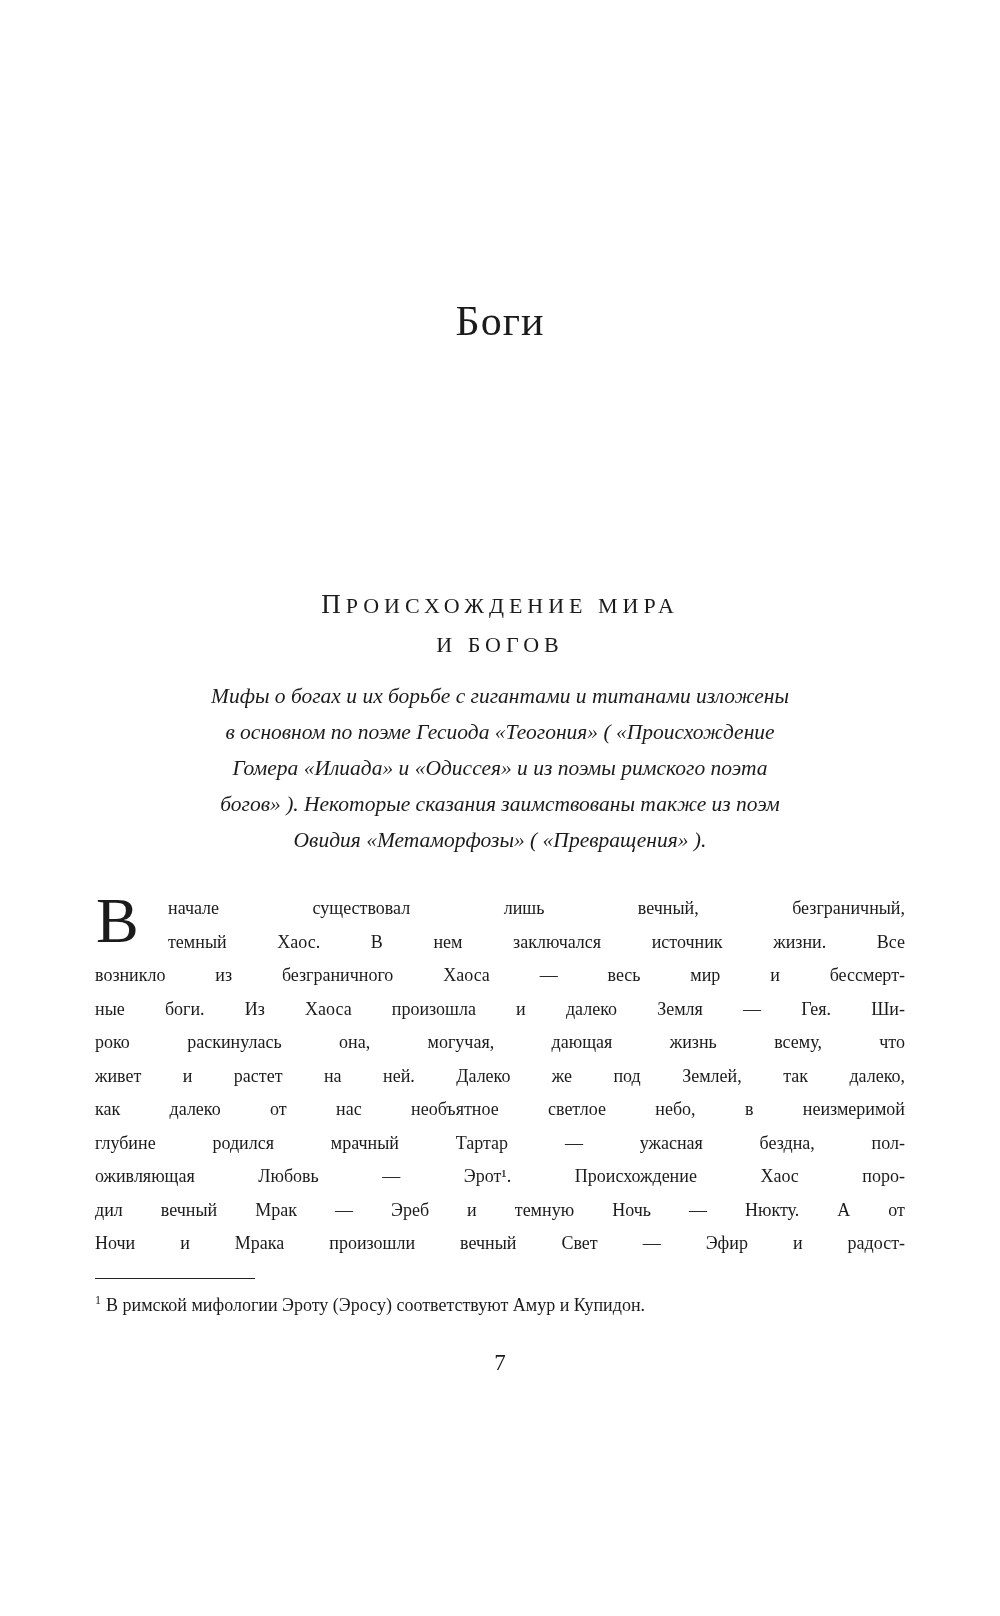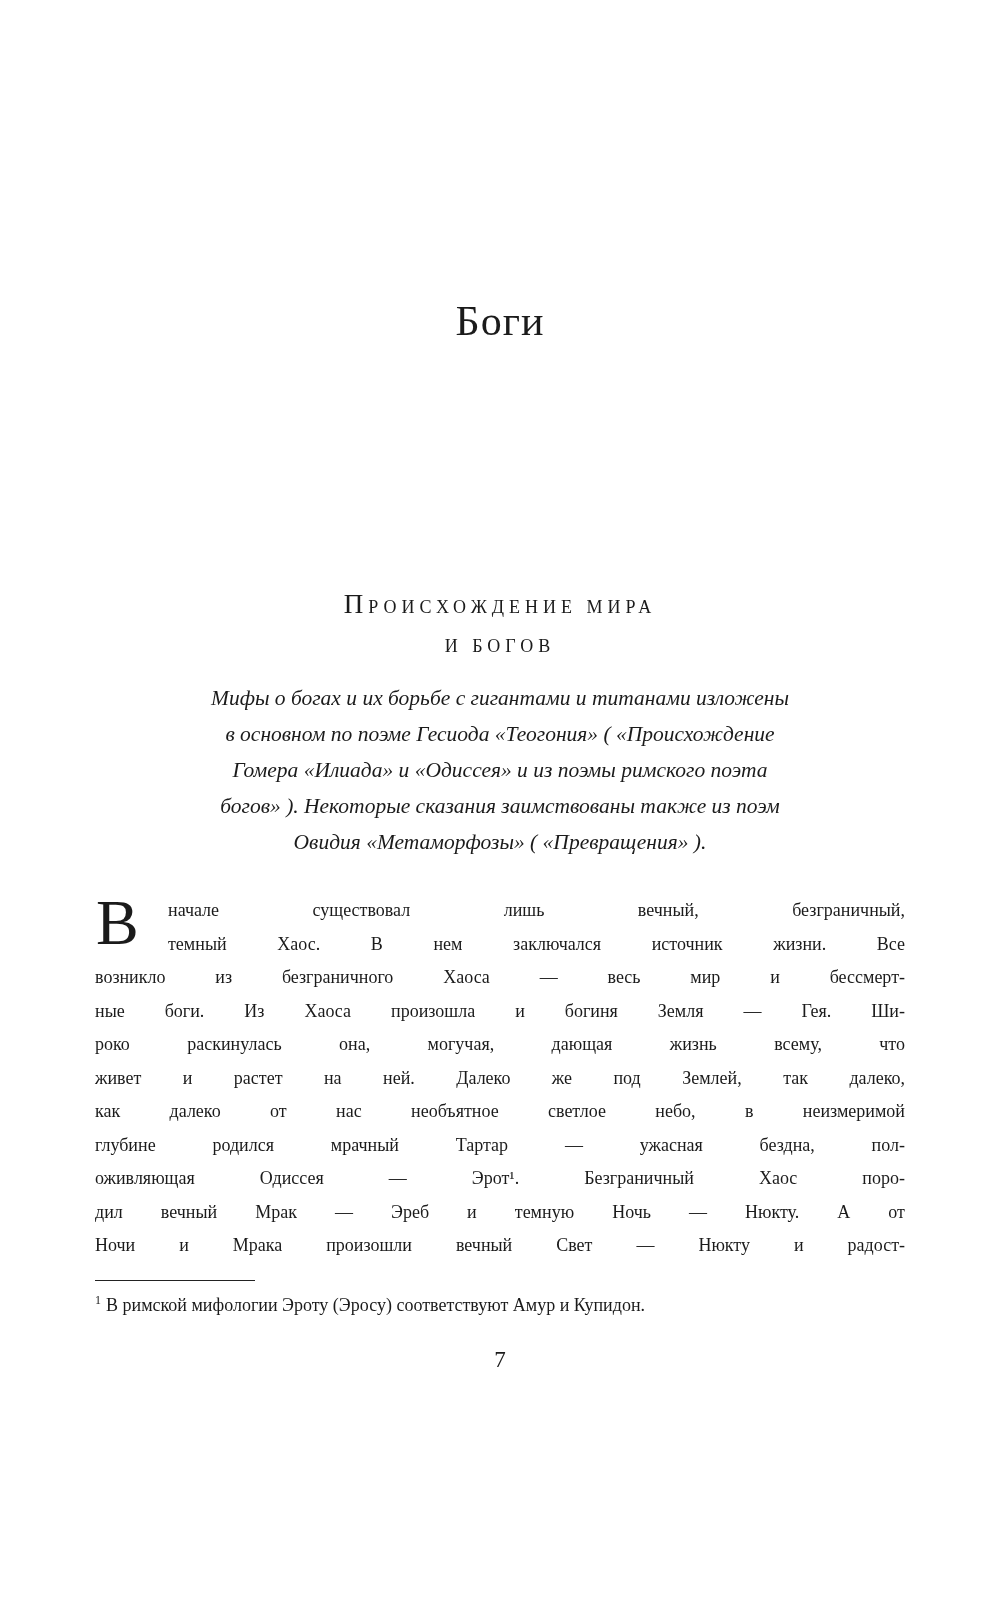--- a/index.html
+++ b/index.html
@@ -20,21 +20,21 @@
     font-weight: normal;
     letter-spacing: 1px;
     text-align: center;
     line-height: 1.15;
   }
   .section-heading {
     margin-top: 240px;
     text-align: center;
   }
   .sh-line {
-    font-size: 18px;
+    font-size: 22px;
     letter-spacing: 5px;
     line-height: 39px;
     font-weight: normal;
   }
   .sh-line-1::first-letter {
     font-size: 27px;
     letter-spacing: 5px;
   }
   .intro {
     margin-top: 14px;
@@ -71,21 +71,21 @@
   }
   .footnote-rule {
     margin-top: 17px;
     width: 160px;
     border: none;
     border-top: 1.5px solid #222222;
   }
   .footnote {
     margin-top: 9px;
     font-size: 18px;
-    line-height: 20px;
+    line-height: 25px;
     font-family: Liberation Serif, serif;
   }
   .footnote sup {
     font-size: 12px;
     margin-right: 5px;
   }
   .page-number {
     margin-top: 32px;
     text-align: center;
     font-size: 23px;
@@ -109,28 +109,28 @@
     <div class="intro-line">Гомера «Илиада» и «Одиссея» и из поэмы римского поэта</div>
     <div class="intro-line">богов» ). Некоторые сказания заимствованы также из поэм</div>
     <div class="intro-line">Овидия «Метаморфозы» ( «Превращения» ).</div>
   </div>
 
   <div class="body-text">
     <span class="drop-cap">В</span>
     <div class="body-line indent">начале существовал лишь вечный, безграничный,</div>
     <div class="body-line indent">темный Хаос. В нем заключался источник жизни. Все</div>
     <div class="body-line">возникло из безграничного Хаоса — весь мир и бессмерт-</div>
-    <div class="body-line">ные боги. Из Хаоса произошла и богиня Земля — Гея. Ши-</div>
+    <div class="body-line">ные боги. Из Хаоса произошла и далеко Земля — Гея. Ши-</div>
     <div class="body-line">роко раскинулась она, могучая, дающая жизнь всему, что</div>
     <div class="body-line">живет и растет на ней. Далеко же под Землей, так далеко,</div>
     <div class="body-line">как далеко от нас необъятное светлое небо, в неизмеримой</div>
     <div class="body-line">глубине родился мрачный Тартар — ужасная бездна, пол-</div>
-    <div class="body-line">оживляющая Одиссея — Эрот¹. Безграничный Хаос поро-</div>
+    <div class="body-line">оживляющая Любовь — Эрот¹. Происхождение Хаос поро-</div>
     <div class="body-line">дил вечный Мрак — Эреб и темную Ночь — Нюкту. А от</div>
-    <div class="body-line">Ночи и Мрака произошли вечный Свет — Нюкту и радост-</div>
+    <div class="body-line">Ночи и Мрака произошли вечный Свет — Эфир и радост-</div>
   </div>
 
   <hr class="footnote-rule">
 
   <div class="footnote">
     <sup>1</sup><span>В римской мифологии Эроту (Эросу) соответствуют Амур и Купидон.</span>
   </div>
 
   <div class="page-number">7</div>
 

